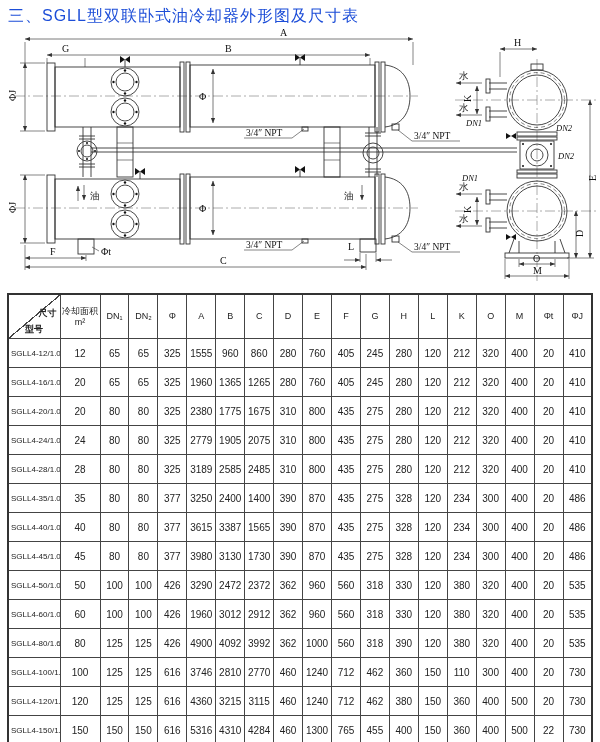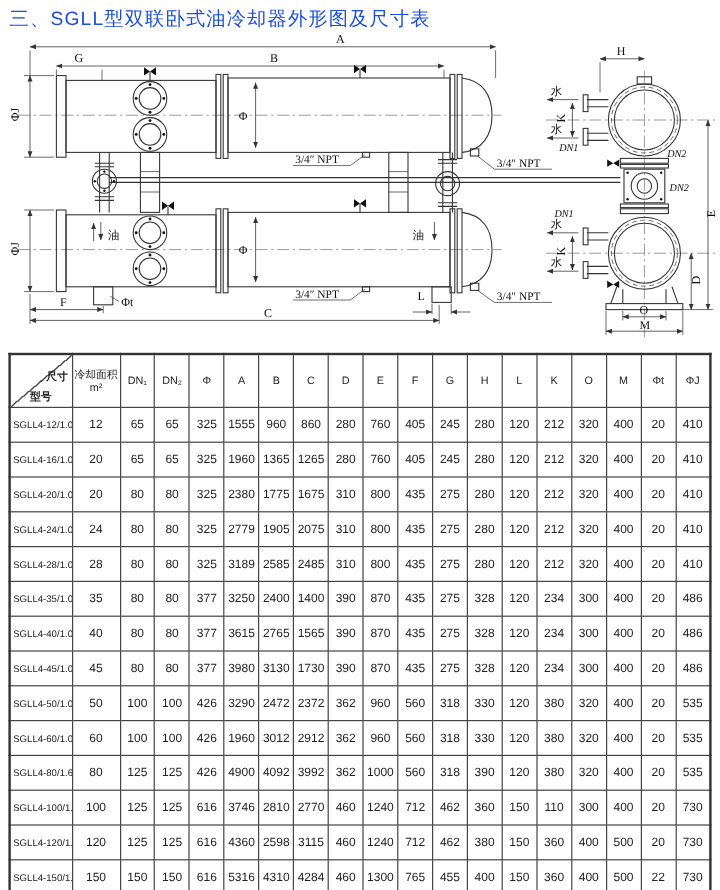--- a/index.html
+++ b/index.html
@@ -456,21 +456,21 @@
         <td>20</td>
         <td>486</td>
       </tr>
       <tr>
         <td class="model">SGLL4-40/1.0</td>
         <td>40</td>
         <td>80</td>
         <td>80</td>
         <td>377</td>
         <td>3615</td>
-        <td>2765</td>
+        <td>3387</td>
         <td>1565</td>
         <td>390</td>
         <td>870</td>
         <td>435</td>
         <td>275</td>
         <td>328</td>
         <td>120</td>
         <td>234</td>
         <td>300</td>
         <td>400</td>
@@ -582,21 +582,21 @@
         <td>20</td>
         <td>730</td>
       </tr>
       <tr>
         <td class="model">SGLL4-120/1.0</td>
         <td>120</td>
         <td>125</td>
         <td>125</td>
         <td>616</td>
         <td>4360</td>
-        <td>2598</td>
+        <td>3215</td>
         <td>3115</td>
         <td>460</td>
         <td>1240</td>
         <td>712</td>
         <td>462</td>
         <td>380</td>
         <td>150</td>
         <td>360</td>
         <td>400</td>
         <td>500</td>

